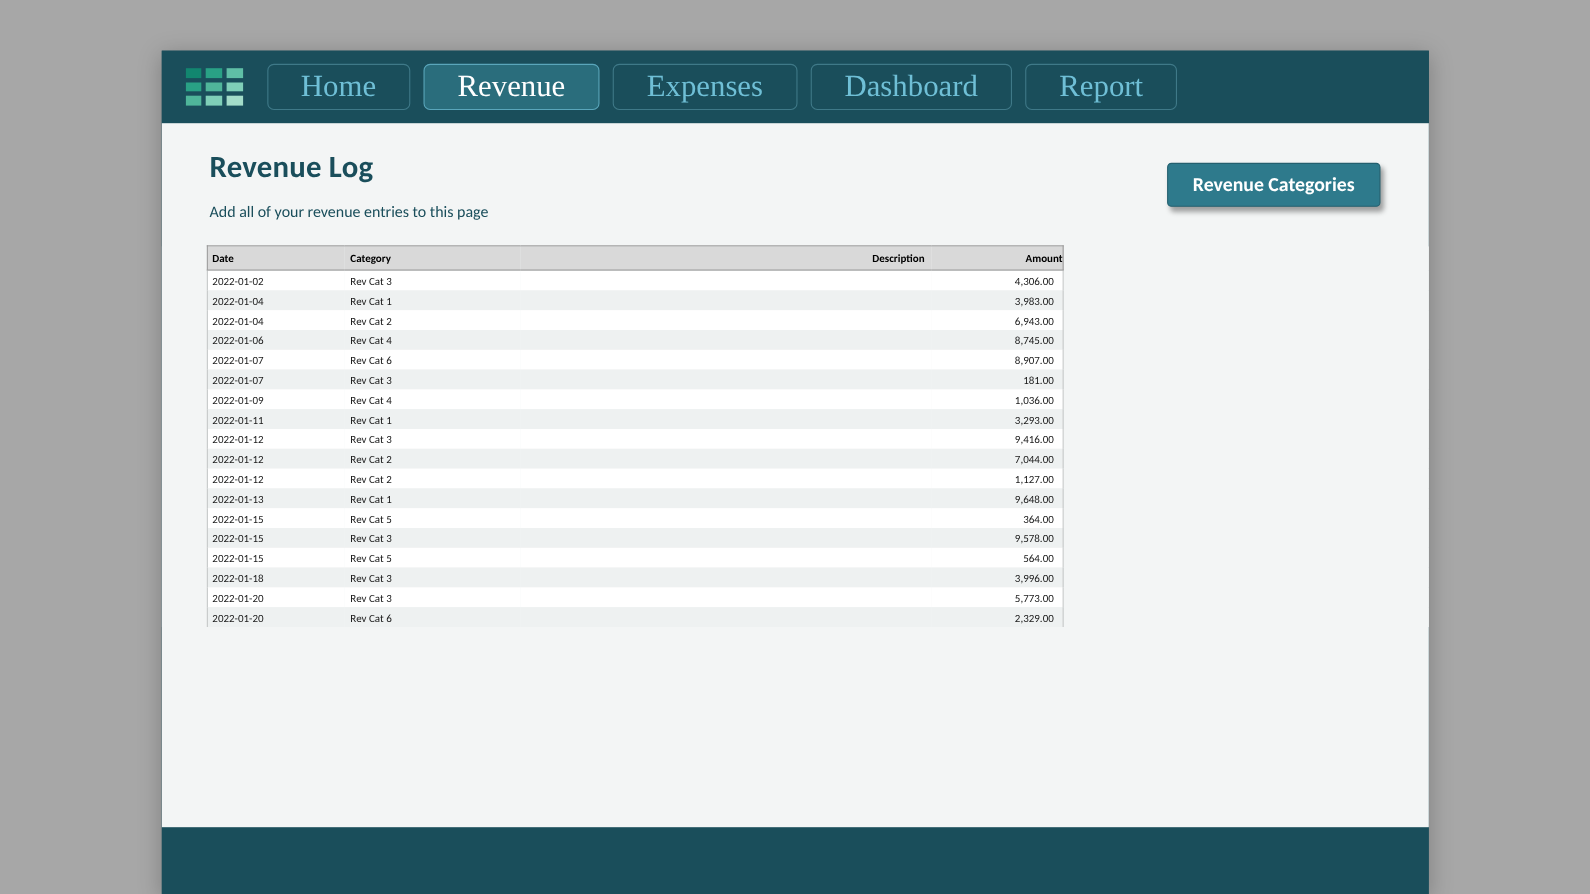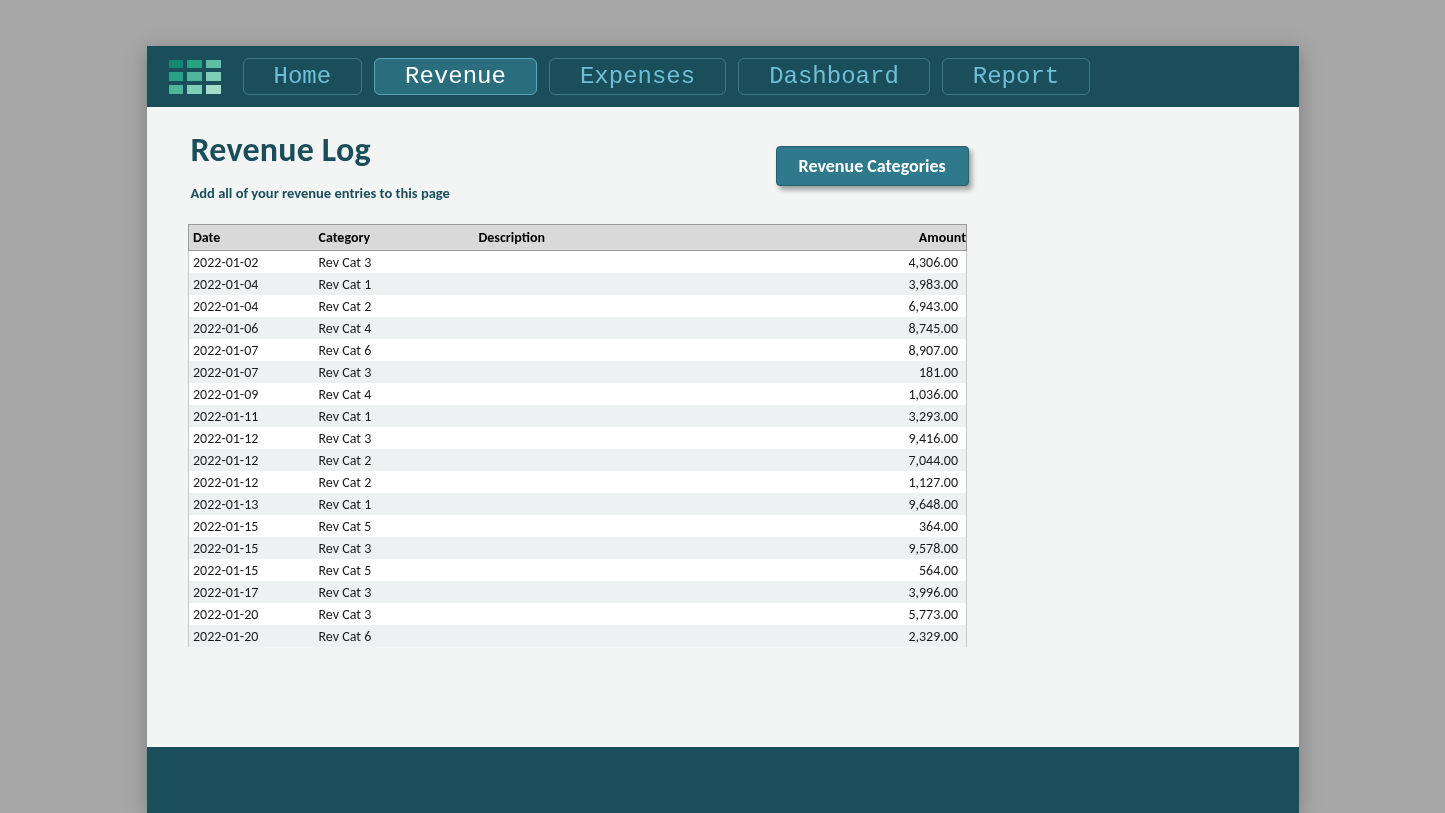--- a/index.html
+++ b/index.html
@@ -46,26 +46,26 @@
   .logo span:nth-child(5){background:#4fb59a;}
   .logo span:nth-child(6){background:#7fcfb8;}
   .logo span:nth-child(7){background:#4fb59a;}
   .logo span:nth-child(8){background:#7fcfb8;}
   .logo span:nth-child(9){background:#a3dcc9;}
   .nav-btn {
     flex: 0 0 auto;
     background: transparent;
     border: 1.5px solid #3f7988;
     color: #6fbfd6;
-    font-size: 24px;
+    font-size: 28px;
     font-weight: 500;
     padding: 4px 30px;
     border-radius: 6px;
     cursor: pointer;
-    font-family: Liberation Mono, monospace;
+    font-family: Liberation Serif, serif;
   }
   .nav-btn.active {
     background: #2a6d7c;
     border-color: #5aa6bb;
     color: #ffffff;
   }
   
   .content {
     background: #f3f5f5;
     padding: 22px 0 0 0;
@@ -73,34 +73,34 @@
   }
   .header-row {
     display: flex;
     align-items: center;
     padding: 0 44px 0 44px;
     gap: 40px;
   }
   .title-block { flex: 0 0 auto; }
   .page-title {
     color: #1a4e5b;
-    font-size: 34px;
+    font-size: 28px;
     font-weight: 700;
     letter-spacing: 0.2px;
   }
   .page-sub {
     color: #1a4e5b;
     font-size: 14.5px;
-    font-weight: 700;
+    font-weight: 400;
     margin-top: 14px;
   }
   .action-area {
     flex: 1 1 auto;
     display: flex;
-    justify-content: center;
+    justify-content: flex-end;
   }
   .cat-btn {
     background: #2e7a8c;
     color: #fff;
     border: 1px solid #24606f;
     font-size: 18px;
     font-weight: 700;
     padding: 8px 22px;
     border-radius: 4px;
     box-shadow: 3px 4px 5px rgba(0,0,0,0.35);
@@ -108,34 +108,34 @@
     font-family: inherit;
   }
   
   .table-wrap {
     margin-top: 22px;
     width: 100%;
   }
   .tbl {
     width: 100%;
     border-collapse: collapse;
-    font-size: 14px;
+    font-size: 10px;
   }
   .tbl thead th {
     background: #d9d9d9;
     color: #000;
     font-weight: 700;
     text-align: left;
     padding: 4px 6px;
     border-top: 1px solid #9b9b9b;
     border-bottom: 1px solid #9b9b9b;
   }
   .tbl thead th.left-edge { border-left: 1px solid #9b9b9b; padding-left: 4px; }
   .tbl thead th.right-edge { border-right: 1px solid #9b9b9b; text-align: right; padding-right: 0; }
-  .tbl thead th.desc { text-align: left; }
+  .tbl thead th.desc { text-align: right; }
   .col-pad { width: 42px; min-width:42px; background: #f3f5f5 !important; border: none !important; }
   .col-date { width: 124px; }
   .col-cat { width: 160px; }
   .col-amount { width: 120px; text-align: right; }
   .tbl tbody td {
     padding: 2.5px 6px;
     border-left: none;
     border-right: none;
     color: #1a1a1a;
     background: #fff;
@@ -317,21 +317,21 @@
             <tr>
               <td class="pad"></td>
               <td class="cell left-edge">2022-01-15</td>
               <td class="cell">Rev Cat 5</td>
               <td class="cell"></td>
               <td class="cell right-edge">564.00</td>
               <td class="pad outer-right"></td>
             </tr>
             <tr>
               <td class="pad"></td>
-              <td class="cell left-edge">2022-01-17</td>
+              <td class="cell left-edge">2022-01-18</td>
               <td class="cell">Rev Cat 3</td>
               <td class="cell"></td>
               <td class="cell right-edge">3,996.00</td>
               <td class="pad outer-right"></td>
             </tr>
             <tr>
               <td class="pad"></td>
               <td class="cell left-edge">2022-01-20</td>
               <td class="cell">Rev Cat 3</td>
               <td class="cell"></td>

